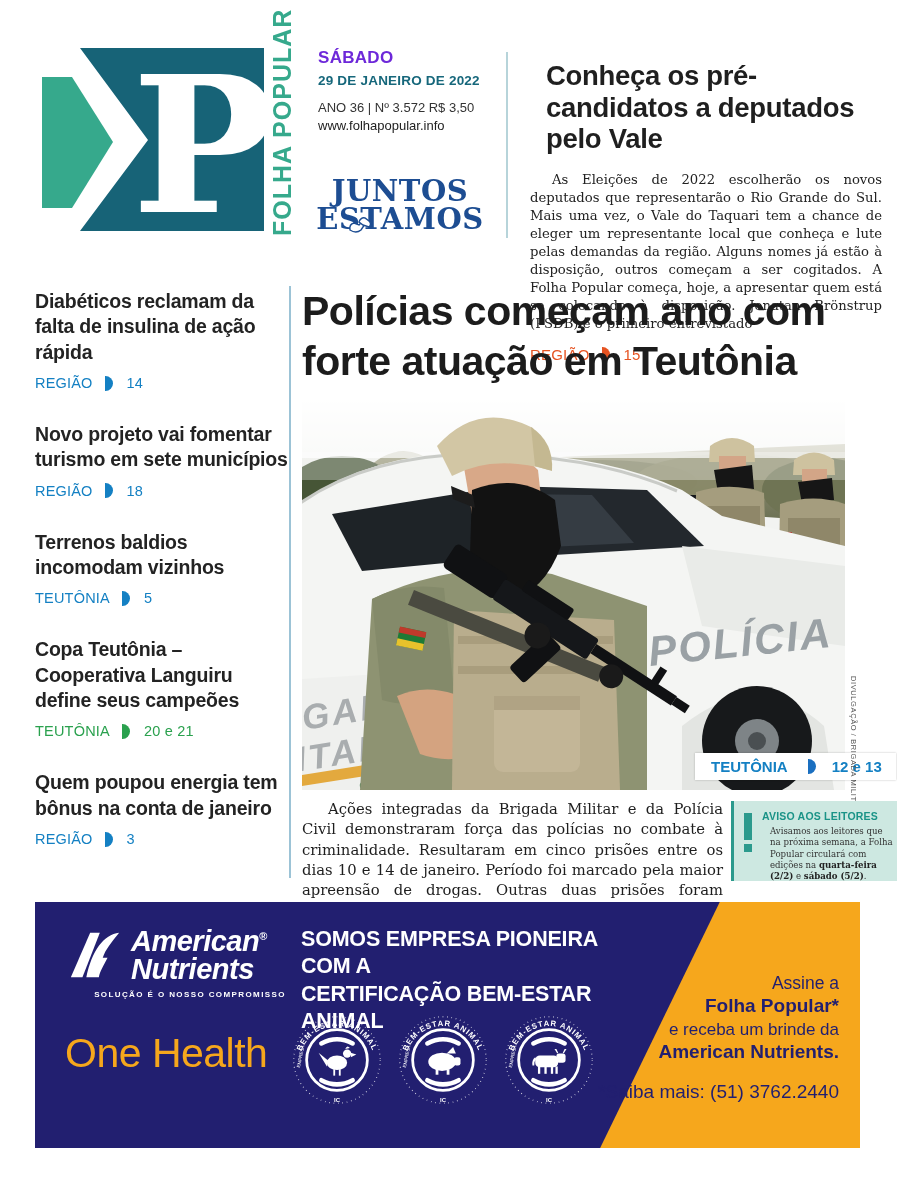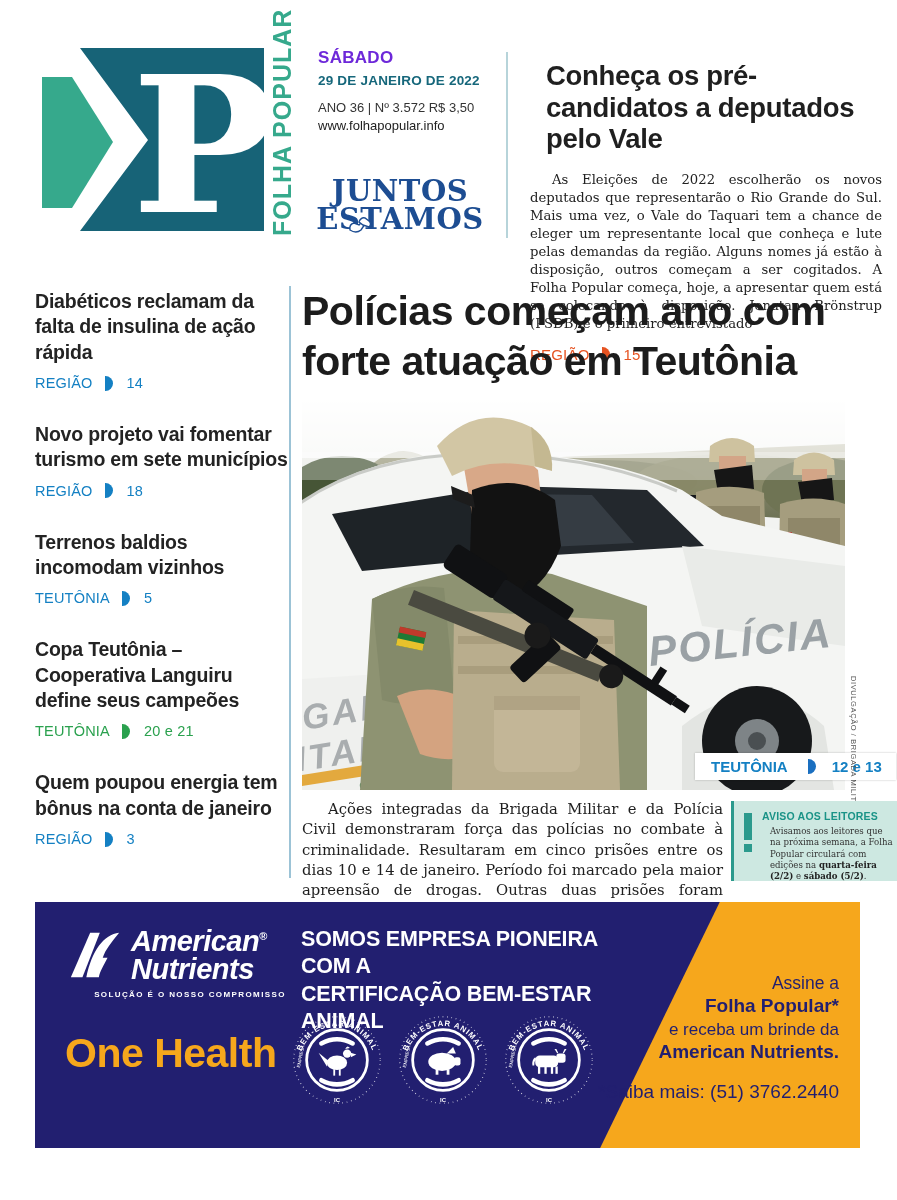--- a/index.html
+++ b/index.html
@@ -64,21 +64,21 @@
 
   
   .ad{position:absolute;left:35px;top:902px;width:825px;height:246px;background:#221f70;}
   .ad-orange{position:absolute;inset:0;background:#f6a71c;
     clip-path:polygon(83% 0,100% 0,100% 100%,68.5% 100%);}
   .an-logo{position:absolute;left:32px;top:26px;display:flex;align-items:flex-start;}
   .an-text{margin-left:8px;color:#fff;font-weight:bold;font-style:italic;font-size:29px;line-height:.95;letter-spacing:-.5px;}
   .an-text sup{font-size:11px;font-style:normal;}
   .an-tagline{position:absolute;left:40px;top:88px;width:230px;text-align:center;color:#fff;
     font-size:8px;font-weight:bold;letter-spacing:1.4px;}
-  .one-health{position:absolute;left:30px;top:128px;color:#f6a71c;font-weight:bold;font-size:41px;letter-spacing:-.5px;}
+  .one-health{position:absolute;left:30px;top:128px;color:#f6a71c;font-weight:normal;font-size:41px;letter-spacing:-.5px;}
   .ad-claim{position:absolute;left:266px;top:24px;width:345px;color:#fff;font-weight:bold;
     font-size:21.5px;line-height:1.27;letter-spacing:-.2px;}
   .badges{position:absolute;left:256px;top:112px;display:flex;gap:14px;}
   .offer{position:absolute;right:21px;top:70px;width:250px;text-align:right;color:#221f70;line-height:1.28;}
   .offer .l1{font-size:17.5px;}
   .offer .l2{font-size:19px;font-weight:bold;}
   .offer .l3{font-size:17px;}
   .offer .l4{font-size:19px;font-weight:bold;}
   .offer .note{font-size:19px;margin-top:15px;}
 </style>

